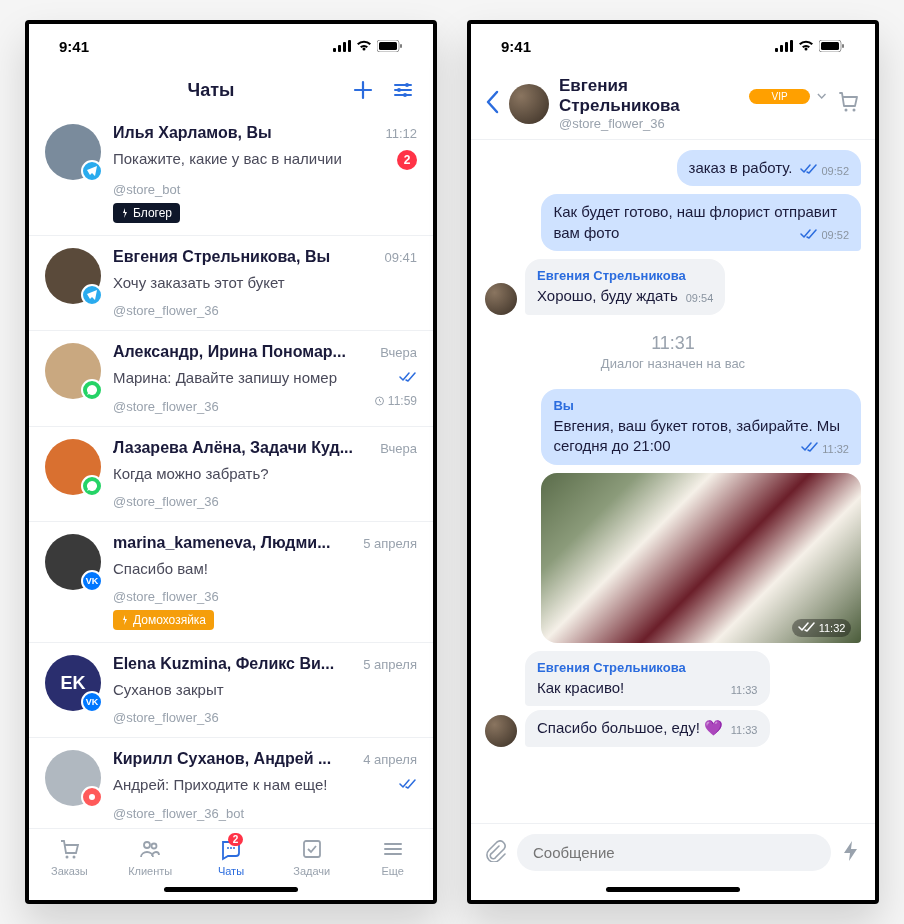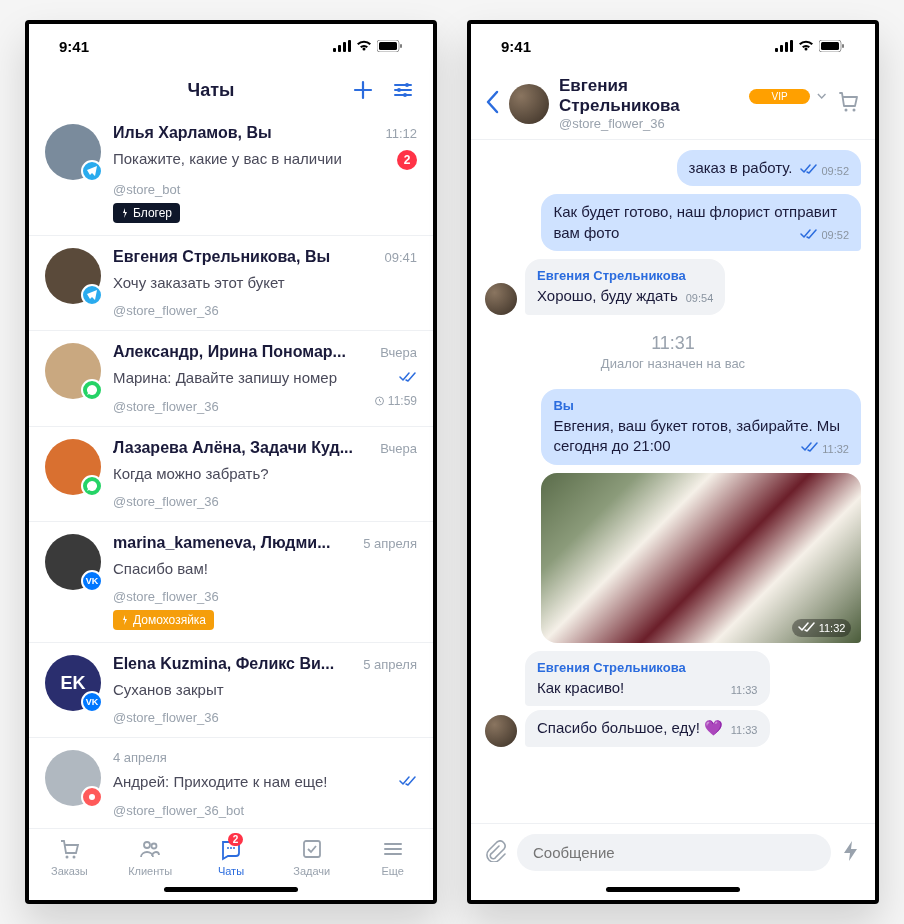--- a/index.html
+++ b/index.html
@@ -269,20 +269,21 @@
     <div class="avatar-wrap">
       <div class="avatar" style="background:#b0b8c0"></div>
       <div class="net-badge net-ot">
             <svg width="12" height="12" viewBox="0 0 12 12">
               <circle cx="6" cy="6" r="3" fill="#fff"></circle>
             </svg>
           </div>
     </div>
     <div class="chat-body">
       <div class="chat-row1">
+        <span class="chat-name">Кирилл Суханов, Андрей ...</span>
         <span class="chat-time">4 апреля</span>
       </div>
       <div class="chat-row2">
         <span class="chat-snippet">Андрей: Приходите к нам еще!</span>
         <span class="read-ticks"><svg width="18" height="12" viewBox="0 0 18 12">
                 <path d="M1 6l3 3L10 2M7 9l2 1L16 2" stroke="currentColor" stroke-width="1.5" fill="none" stroke-linecap="round" stroke-linejoin="round"></path>
               </svg></span>
       </div>
       <div style="display:flex;justify-content:space-between;align-items:center">
         <span class="chat-handle">@store_flower_36_bot</span>

